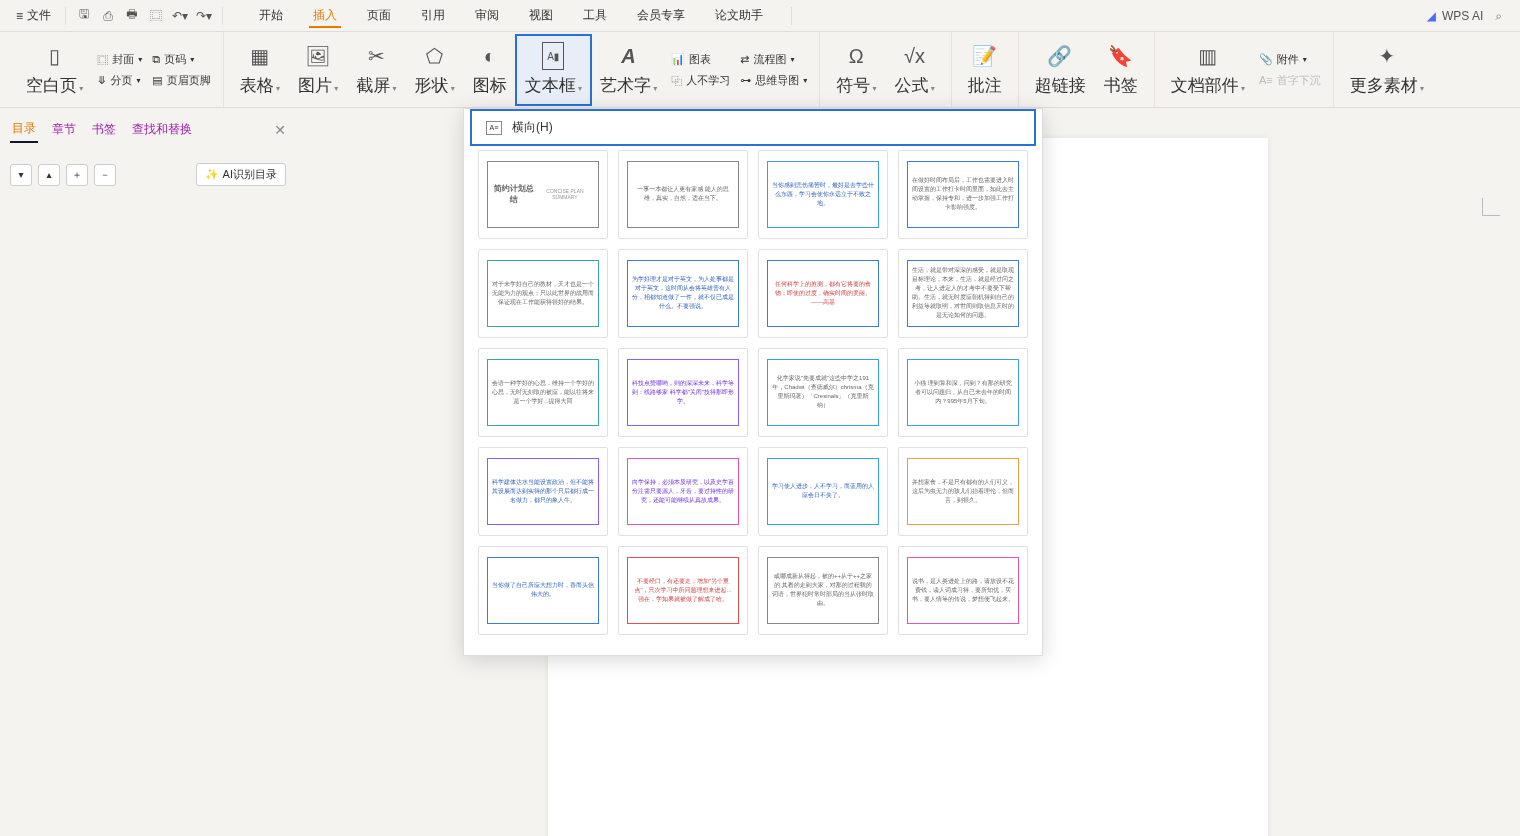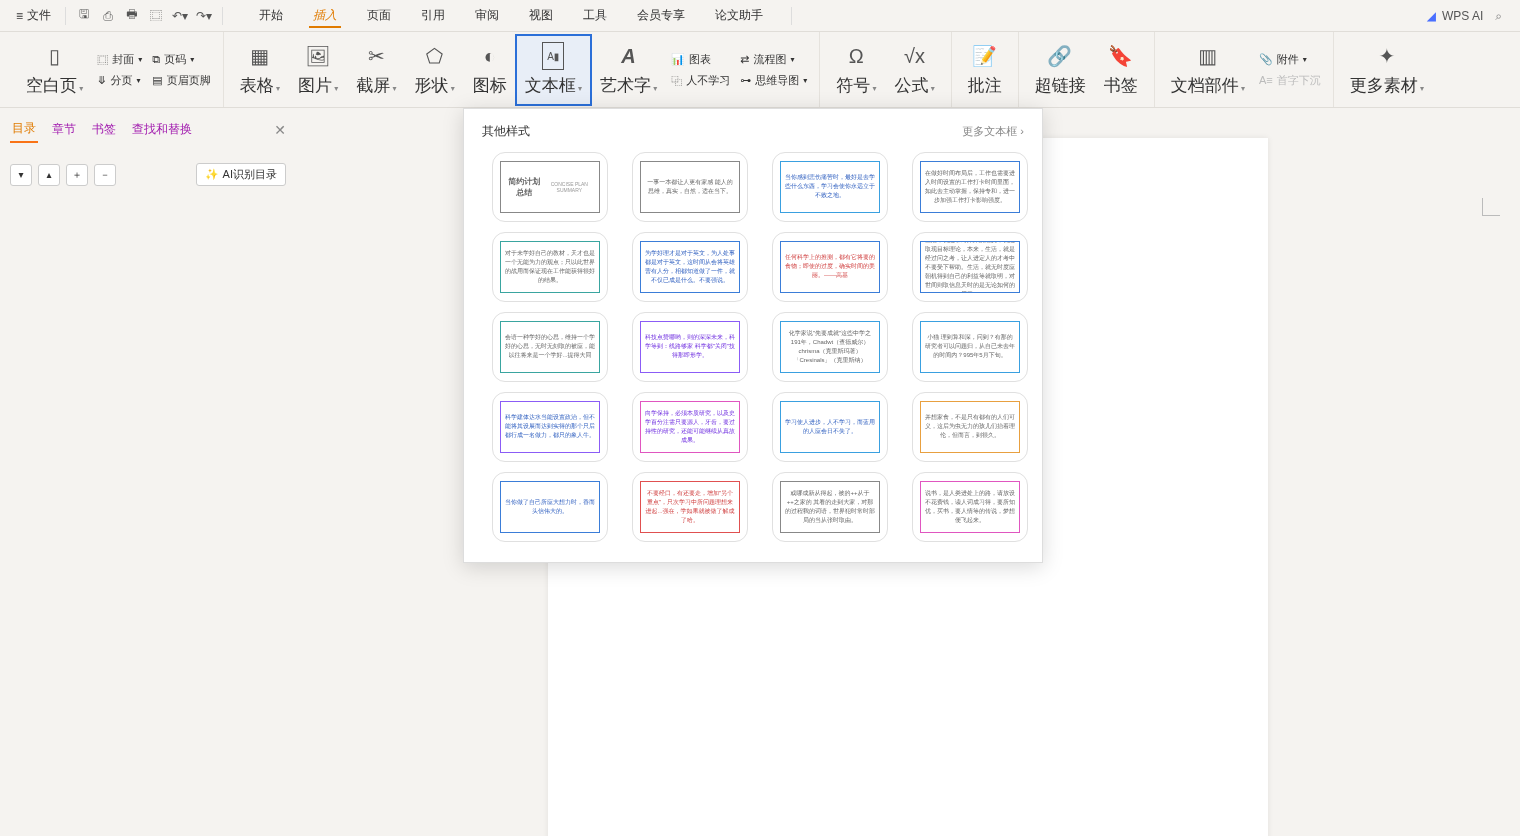--- a/index.html
+++ b/index.html
@@ -53,21 +53,20 @@
       margin-left: 16px;
     }
     .tab {
       padding: 2px 14px;
       cursor: pointer;
       color: #333;
       position: relative;
     }
     .tab.active {
       color: #e07b00;
-      font-style: italic;
     }
     .tab.active::after {
       content: '';
       position: absolute;
       bottom: -2px;
       left: 10px;
       right: 10px;
       height: 2px;
       background: #e07b00;
     }
@@ -161,21 +160,21 @@
       padding-bottom: 8px;
       position: relative;
     }
     .sidebar-tab {
       cursor: pointer;
       padding: 4px 2px;
       color: #a21caf;
     }
     .sidebar-tab.active {
       color: #e07b00;
-      border-bottom: 2px solid #f97316;
+      border-bottom: 2px solid #0f172a;
     }
     .sidebar-close {
       margin-left: auto;
       cursor: pointer;
       color: #888;
       font-size: 14px;
     }
     .sidebar-controls {
       display: flex;
       align-items: center;
@@ -270,30 +269,29 @@
       font-size: 11px;
     }
     .dd-grid {
       display: grid;
       grid-template-columns: repeat(4, 1fr);
       gap: 10px;
       padding: 4px 14px;
     }
     .style-card {
       border: 1px solid #e0e0e0;
-      height: 70px;
-      border-radius: 13px;
+      height: 89px;
+      border-radius: 2px;
       cursor: pointer;
       display: flex;
       align-items: center;
       justify-content: center;
       background: #fff;
       position: relative;
       overflow: hidden;
-      margin-left: 14px;
     }
     .style-inner {
       width: 88%;
       height: 76%;
       border: 1px solid #888;
       display: flex;
       align-items: center;
       justify-content: center;
       font-size: 6px;
       color: #666;
@@ -510,23 +508,23 @@
       </div>
     </div>
   </div>
   <div class="canvas">
     <div class="page"></div>
     <div class="page-corner"></div>
   </div>
 </div>
 
 <div class="dropdown">
-  <div class="dd-section-header">
-    <span style="font-size:12px;color:#333">其他样式</span>
-    <span class="dd-more"><span>更多文本框</span> ›</span>
+  <div class="dd-option hl">
+    <div class="opt-icon">A≡</div>
+    <span>横向(H)</span>
   </div>
   <div class="dd-grid" id="style-grid">
       <div class="style-card">
         <div class="style-inner ">
           <div style="font-weight:bold;font-size:8px">简约计划总结</div>
           <div style="font-size:5px;color:#999">CONCISE PLAN SUMMARY</div>
         </div>
       </div>
       <div class="style-card">
         <div class="style-inner ">一事一本都让人更有家感 能人的思维，真实，自然，适在当下。</div>

